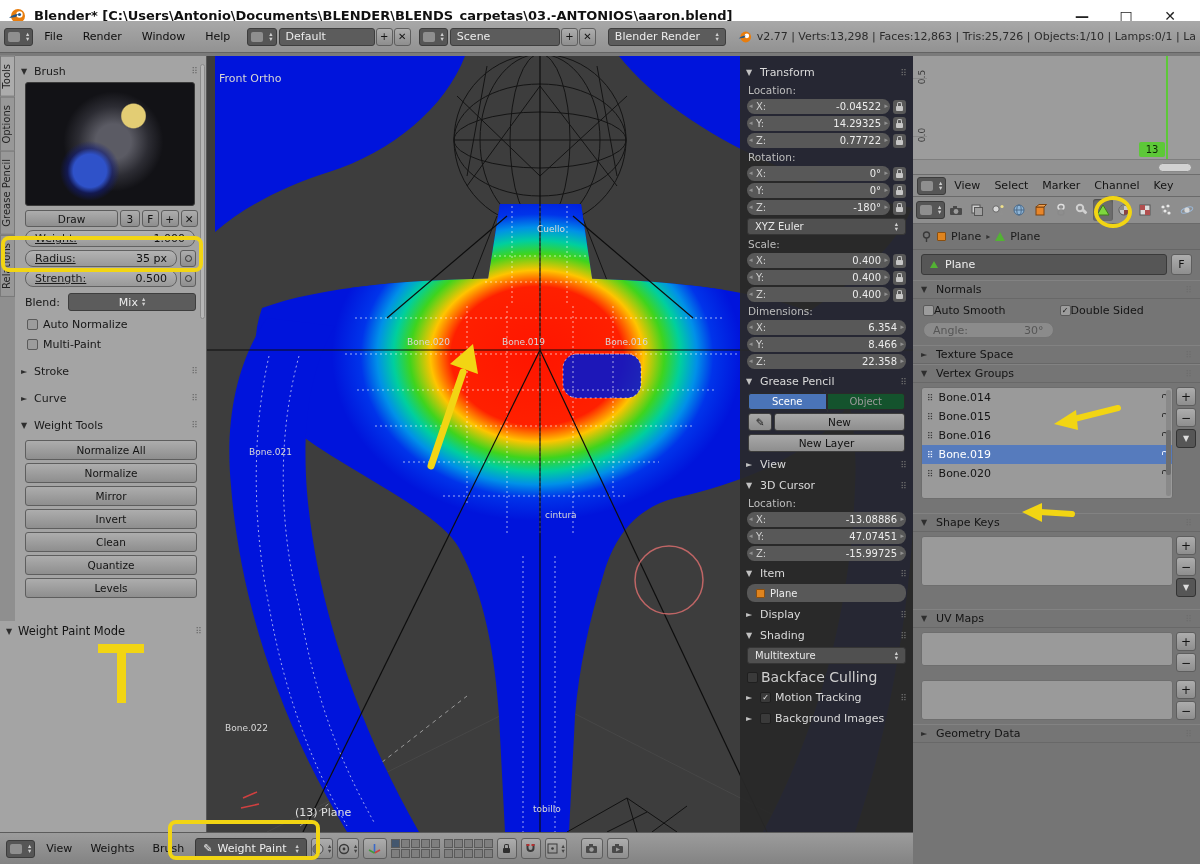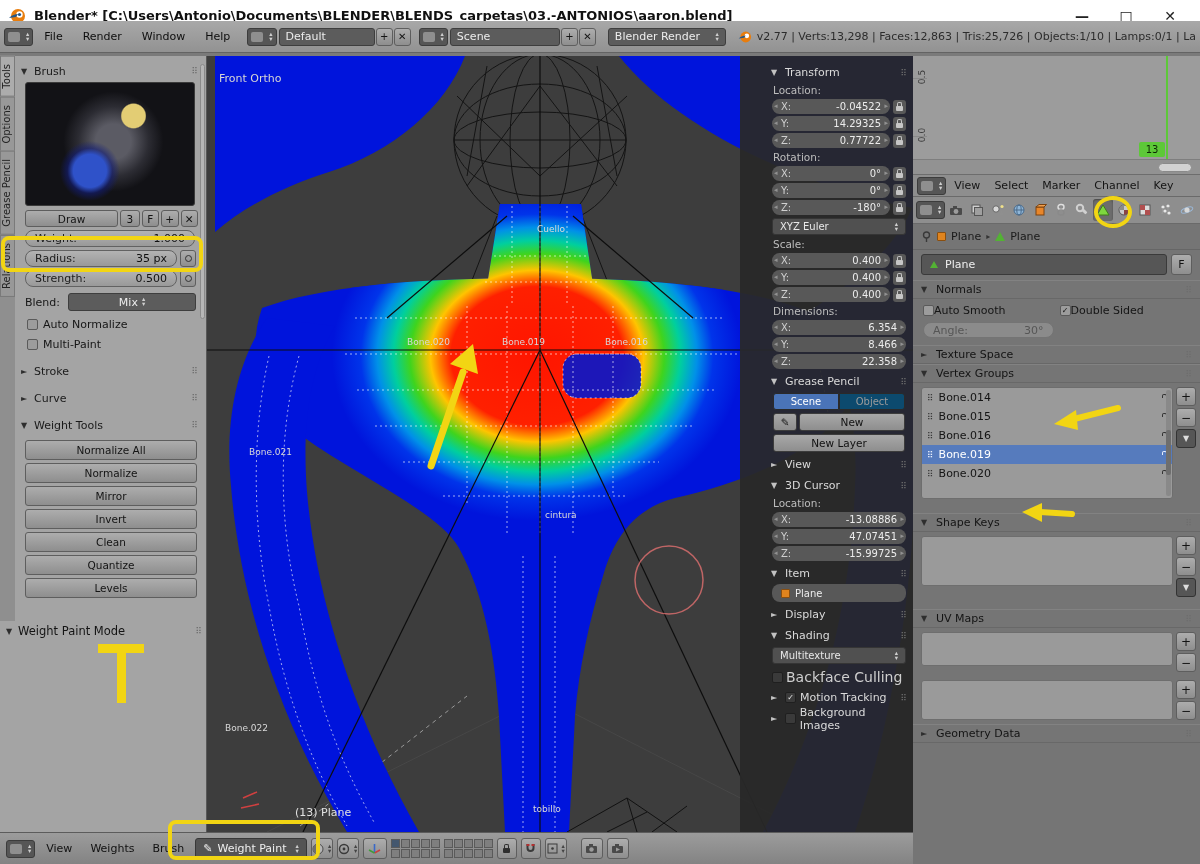--- a/index.html
+++ b/index.html
@@ -61,52 +61,52 @@
   .preview { width:170px; height:124px; border-radius:3px; border:1px solid #3a3a3a; margin:2px 0 4px 4px;
         background:
           radial-gradient(circle 13px at 64% 27%, #e3cd74 0 90%, transparent 100%),
           radial-gradient(circle 30px at 38% 72%, #2f52c9 0 55%, rgba(20,30,120,.6) 75%, transparent 100%),
           radial-gradient(circle 50px at 52% 48%, #5b5b64 0 35%, #2c2c33 70%, #121216 100%),
           #101014; }
   .sdrow { display:flex; gap:2px; margin:2px 0 3px 4px; }
   .sdrow .btn { height:17px; font-size:10.5px; }
   .slider { height:17px; background:linear-gradient(#b3b3b3,#999999); border:1px solid #626262;
         border-radius:8px; display:flex; align-items:center; padding:0 9px; margin:3px 0 0 4px; width:170px; }
-  .slider .lab { color:#1c1c1c; } .slider .val { margin-left:auto; color:#101010; }
+  .slider .lab { color:#1c1c1c;text-decoration:underline; } .slider .val { margin-left:auto; color:#101010; }
   .srow { display:flex; align-items:center; gap:3px; }
   .pbtn { width:16px; height:17px; margin-top:3px; }
   .pbtn i { width:7px; height:7px; border:1.5px solid #333; border-radius:50%; display:block; }
   .cbrow { display:flex; align-items:center; gap:5px; margin:7px 0 0 6px; color:#161616; }
   .wtbtn { display:flex; width:172px; height:20px; margin:0 0 3px 4px; font-size:10.5px; }
   #shelfscroll { position:absolute; right:1px; top:8px; width:5px; height:255px; background:#b6b6b6;
         border:1px solid #8b8b8b; border-radius:3px; }
   #wpmhead { position:absolute; left:4px; top:568px; right:4px; display:flex; align-items:center; gap:4px;
         font-size:11.5px; color:#141414;text-align:center; }
   
   #viewport { position:absolute; left:207px; top:56px; width:706px; height:776px; background:#3d3d3d; }
   #viewlabel { position:absolute; left:12px; top:16px; color:#d6d6d6; font-size:11px; }
   #objinfo { position:absolute; left:88px; top:750px; color:#e2e2e2; font-size:11px; }
   
   #npanel { position:absolute; left:533px; top:0; width:173px; height:776px;
-        background:rgba(40,40,40,.94); color:#cfcfcf; overflow:hidden; padding-top:4px;padding-left:25px; }
+        background:rgba(40,40,40,.94); color:#cfcfcf; overflow:hidden; padding-top:4px; }
   .nhead { display:flex; align-items:center; gap:4px; height:17px; padding:0 6px; color:#dadada; margin-top:4px; }
   .nlabel { padding:3px 8px 1px; color:#bdbdbd; font-size:10.5px; }
   .nrow { display:flex; align-items:center; gap:3px; margin:2px 7px 0; }
   .nfield { flex:1; height:15px; background:#585858; border-radius:8px; display:flex; align-items:center;
         padding:0 9px; color:#ececec; font-size:10px; position:relative; }
   .nfield .ax { color:#d0d0d0; } .nfield .val { margin-left:auto; }
   .nfield .sl,.nfield .sr { position:absolute; font-size:7px; color:rgba(255,255,255,.35); top:3px; }
   .nfield .sl { left:2px; } .nfield .sr { right:2px; }
   .nlockbtn { width:13px; height:14px; background:#585858; border-radius:3px; display:flex;
         align-items:center; justify-content:center; color:#c6c6c6; flex:none; }
   .ndrop { height:17px; background:#505050; border:1px solid #353535; border-radius:3px; margin:3px 7px 0;
         display:flex; align-items:center; padding:0 7px; color:#e8e8e8; font-size:10px; }
   .gptabs { display:flex; margin:3px 8px 0; }
   .gptab { flex:1; height:17px; display:flex; align-items:center; justify-content:center;
-        background:#0c4a6e; color:#9a9a9a; border:1px solid #2a2a2a; font-size:10px; }
+        background:#14532d; color:#9a9a9a; border:1px solid #2a2a2a; font-size:10px; }
   .gptab.active { background:#4a74b8; color:#fff; }
   .nbtn { background:linear-gradient(#a8a8a8,#8e8e8e); border:1px solid #3c3c3c; border-radius:3px;
         height:18px; color:#111; display:flex; align-items:center; justify-content:center; font-size:10.5px; }
   .nbtnrow { display:flex; gap:2px; margin:3px 8px 0; }
   .cube { width:9px; height:9px; background:#e0841e; border:1px solid #8a4f10; border-radius:1px; display:inline-block; margin-right:5px; }
   
   #rightcol { position:absolute; left:913px; top:56px; width:287px; height:808px; background:#757575; }
   #timeline { position:relative; height:119px; background:#9c9c9c; border-bottom:1px solid #6d6d6d; overflow:hidden; }
   .rrlabel { position:absolute; left:2px; transform:rotate(-90deg); font-size:9px; color:#3a3a3a; }
   .tick { position:absolute; left:0; width:14px; height:1px; background:#8a8a8a; }

